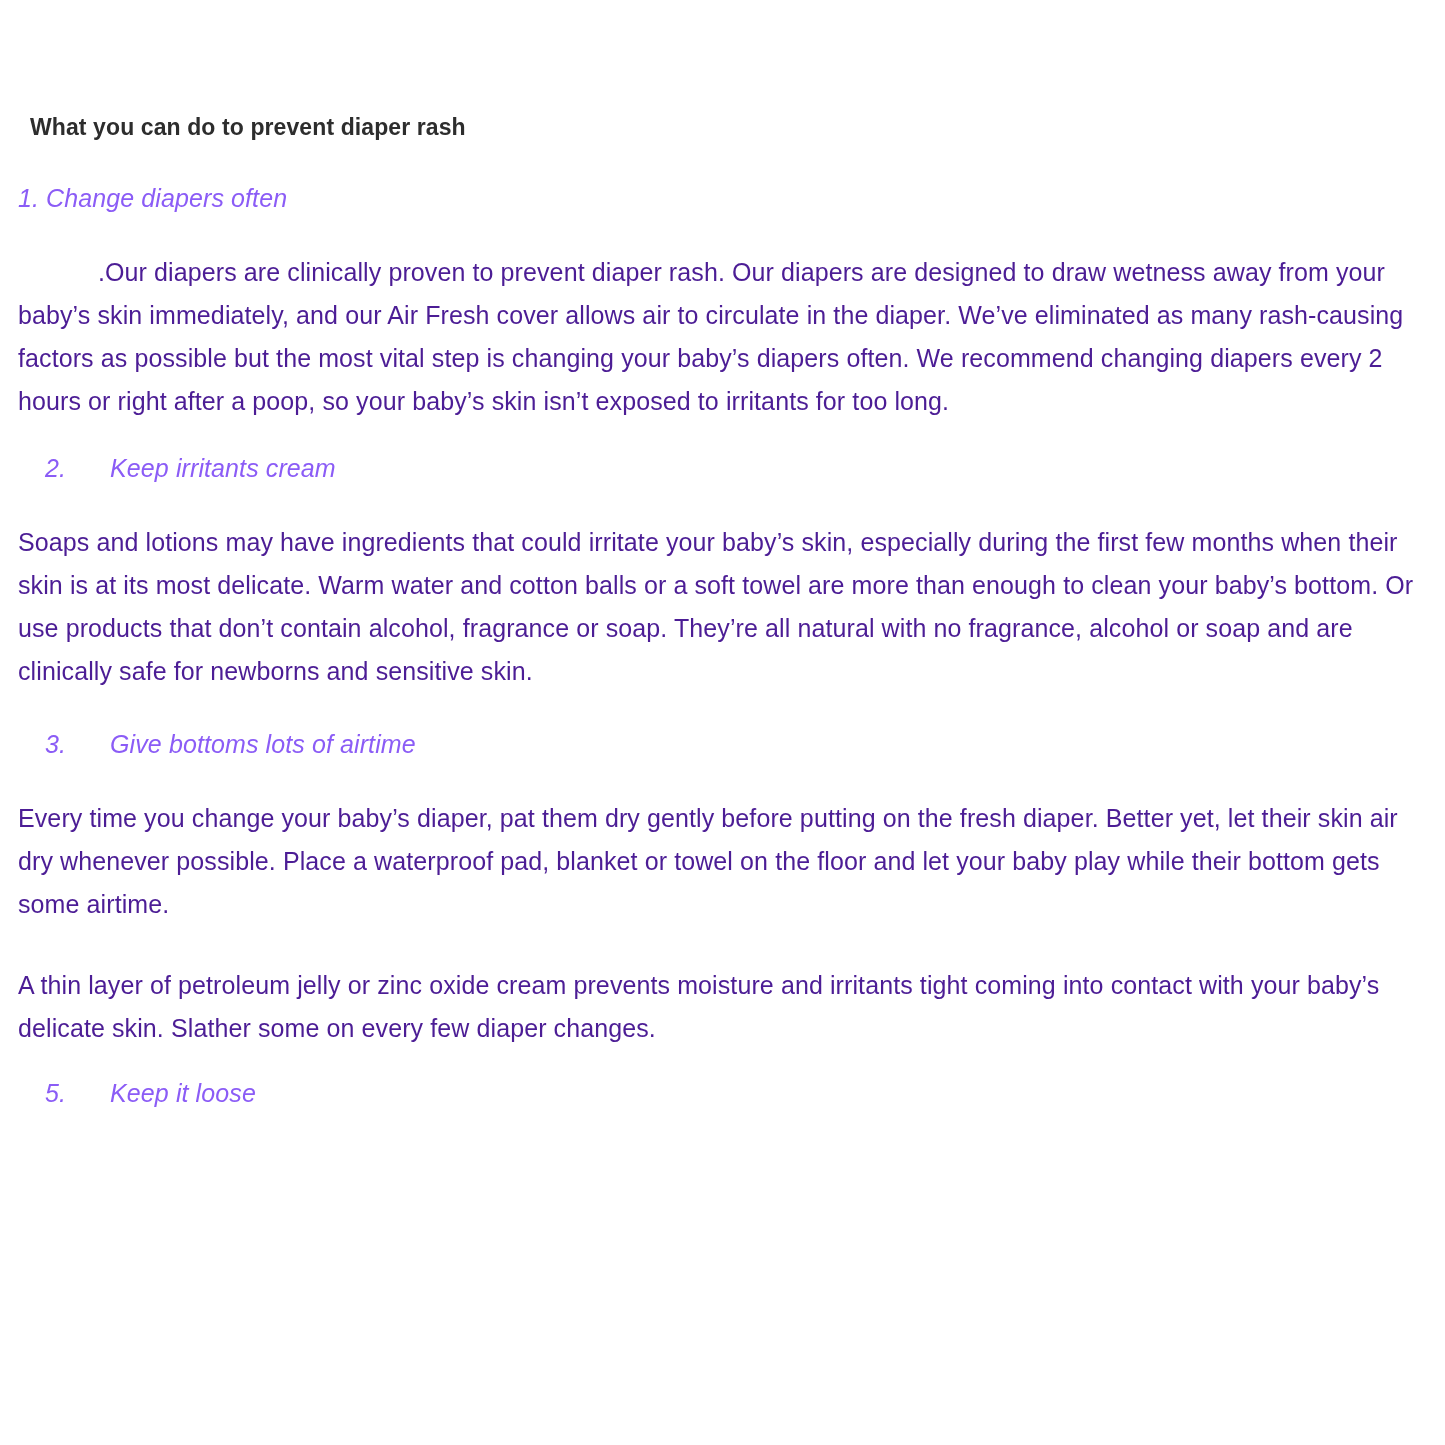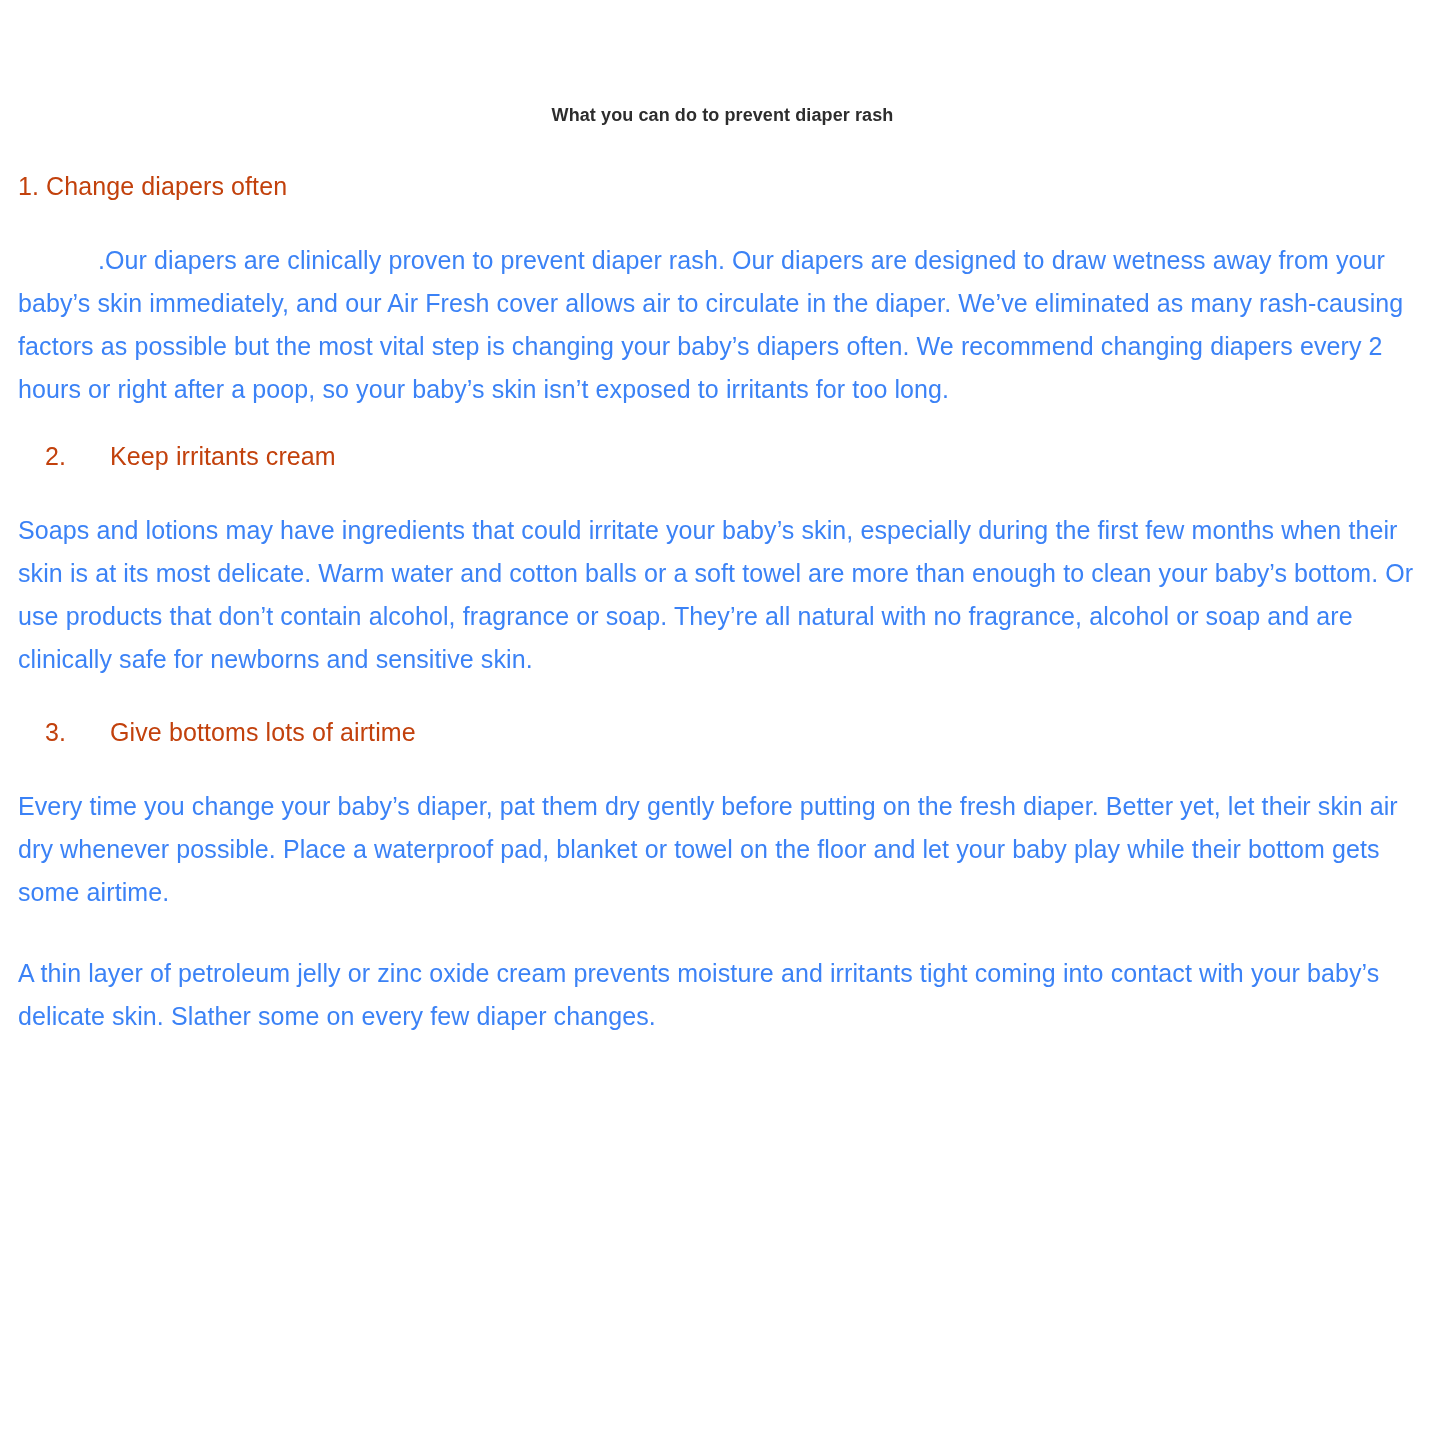--- a/index.html
+++ b/index.html
@@ -13,33 +13,33 @@
     font-family: "Liberation Sans", sans-serif;
     color: #4a4a4a;
     overflow: hidden;
   }
   .doc {
     padding: 99px 18px 0 18px;
     box-sizing: border-box;
     width: 1445px;
   }
   .doc-title {
-    font-size: 18px;
+    font-size: 23px;
     font-weight: 600;
     color: #2d2d2d;
     letter-spacing: 0.1px;
     line-height: 32px;
-    margin: 0;
-    text-align: center;
+    margin: 12px;
   }
   .list-item {
     font-size: 25px;
     letter-spacing: 0.1px;
     line-height: 30px;
-    color: #c2410c;
+    color: #8b5cf6;
+    font-style: italic;
   }
   .list-item.first {
     margin-top: 40px;
   }
   .list-item.indented {
     margin-top: 36px;
     padding-left: 27px;
   }
   .list-item.indented .num {
     display: inline-block;
@@ -51,21 +51,21 @@
     margin-top: 30px;
   }
   .list-item.gap-5 {
     margin-top: 28px;
   }
   .para {
     font-size: 25px;
     letter-spacing: 0.1px;
     line-height: 43px;
     margin: 38px 0 0 0;
-    color: #3b82f6;
+    color: #4c1d95;
     white-space: pre-wrap;
     max-width: 1409px;
   }
   .para.first-indent {
     text-indent: 80px;
   }
 </style>
 </head>
 <body>
 
@@ -86,14 +86,18 @@
   <p class="para">Soaps and lotions may have ingredients that could irritate your baby’s skin, especially during the first few months when their skin is at its most delicate. Warm water and cotton balls or a soft towel are more than enough to clean your baby’s bottom. Or use products that don’t contain alcohol, fragrance or soap. They’re all natural with no fragrance, alcohol or soap and are  clinically safe for newborns and sensitive skin.</p>
 
   <div class="list-item indented extra-gap">
     <span class="num">3.</span>
     <span>Give bottoms lots of airtime</span>
   </div>
   <p class="para">Every time you change your baby’s diaper, pat them dry gently before putting on the fresh diaper. Better yet, let their skin air dry whenever possible. Place a waterproof pad, blanket or towel on the floor and let your baby play while their bottom gets some airtime.</p>
 
   <p class="para">A thin layer of petroleum jelly or zinc oxide cream prevents moisture and irritants tight coming into contact with your baby’s delicate skin. Slather some on every few diaper changes.</p>
 
+  <div class="list-item indented gap-5">
+    <span class="num">5.</span>
+    <span>Keep it loose</span>
+  </div>
 
 </div>
 
 </body></html>

